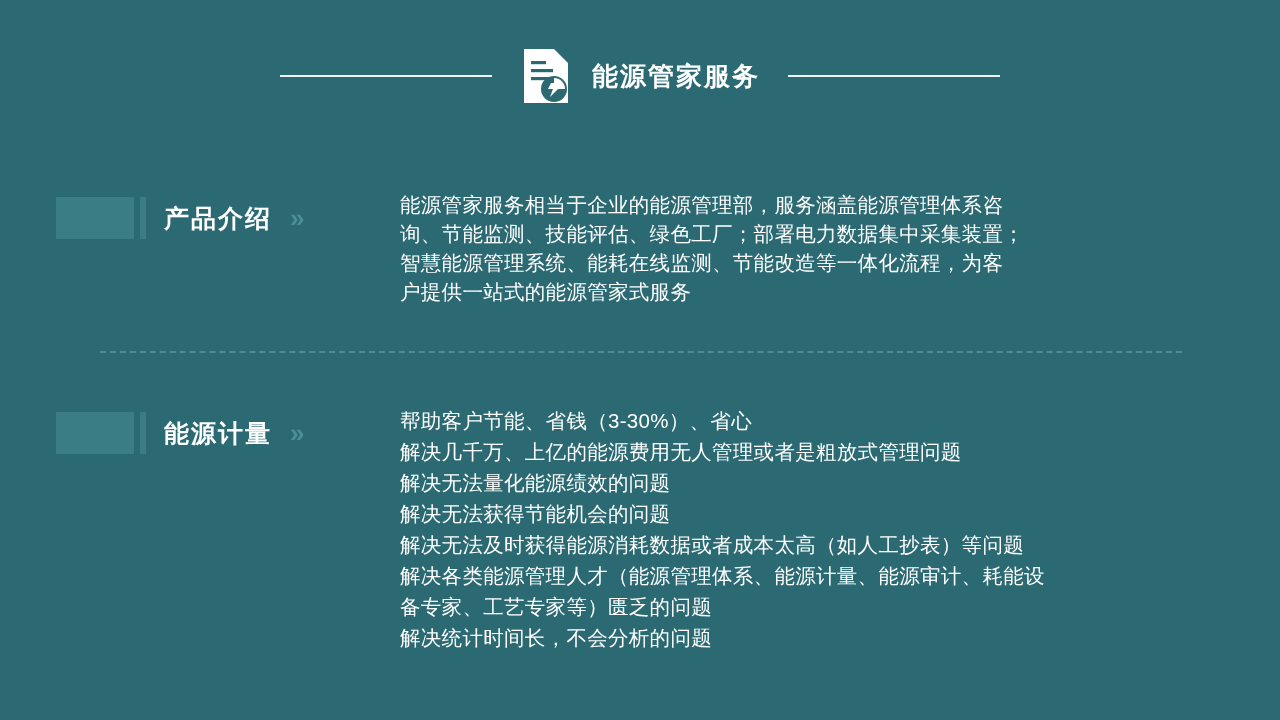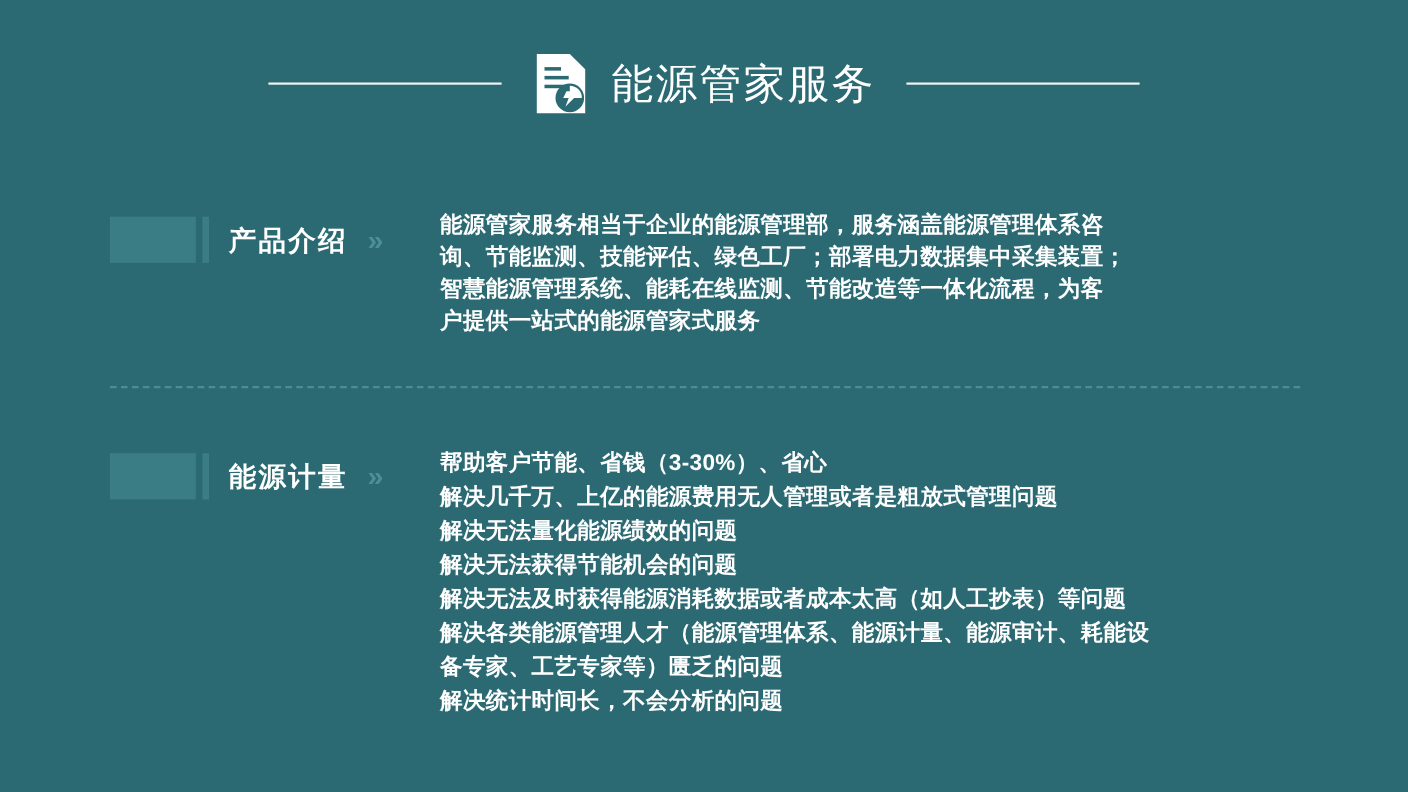--- a/index.html
+++ b/index.html
@@ -46,22 +46,22 @@
     gap: 20px;
   }
   .doc-icon {
     width: 52px;
     height: 58px;
     position: relative;
     flex: 0 0 auto;
   }
   .doc-icon svg { display: block; }
   .title-text {
-    font-size: 38px;
-    font-weight: normal;
+    font-size: 26px;
+    font-weight: bold;
     letter-spacing: 2px;
     white-space: nowrap;
     color: #ffffff;
     text-align: center;
   }
 
   
   .section {
     position: absolute;
     left: 0;
@@ -70,21 +70,21 @@
     align-items: flex-start;
   }
   .section-1 { top: 190px; }
   .section-2 { top: 405px; }
 
   .label-col {
     width: 400px;
     flex: 0 0 auto;
     display: flex;
     align-items: center;
-    padding-left: 100px;
+    padding-left: 56px;
     box-sizing: border-box;
     height: 56px;
   }
   .block-mark {
     width: 78px;
     height: 42px;
     background: #3b7d85;
     position: relative;
     flex: 0 0 auto;
   }
@@ -112,21 +112,20 @@
     color: #4d8f96;
     font-size: 26px;
     line-height: 1;
     letter-spacing: -4px;
     font-weight: bold;
   }
 
   .body-col {
     flex: 1 1 auto;
     padding-right: 98px;
-    font-weight: bold;
   }
   .body-text {
     font-size: 20.5px;
     line-height: 29px;
     color: #ffffff;
     white-space: pre-line;
     letter-spacing: 0.3px;
   }
   .body-text.wide { line-height: 31px; }
 

